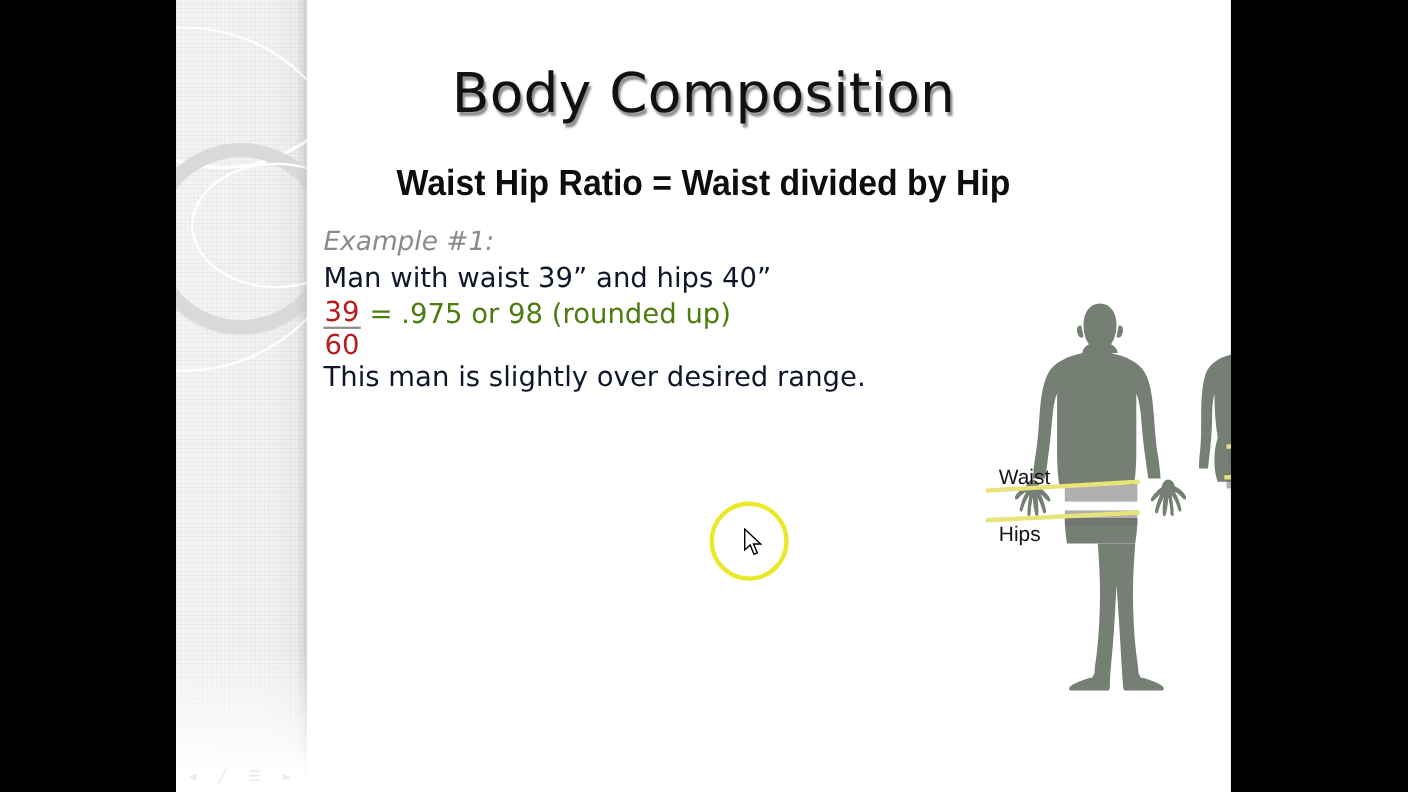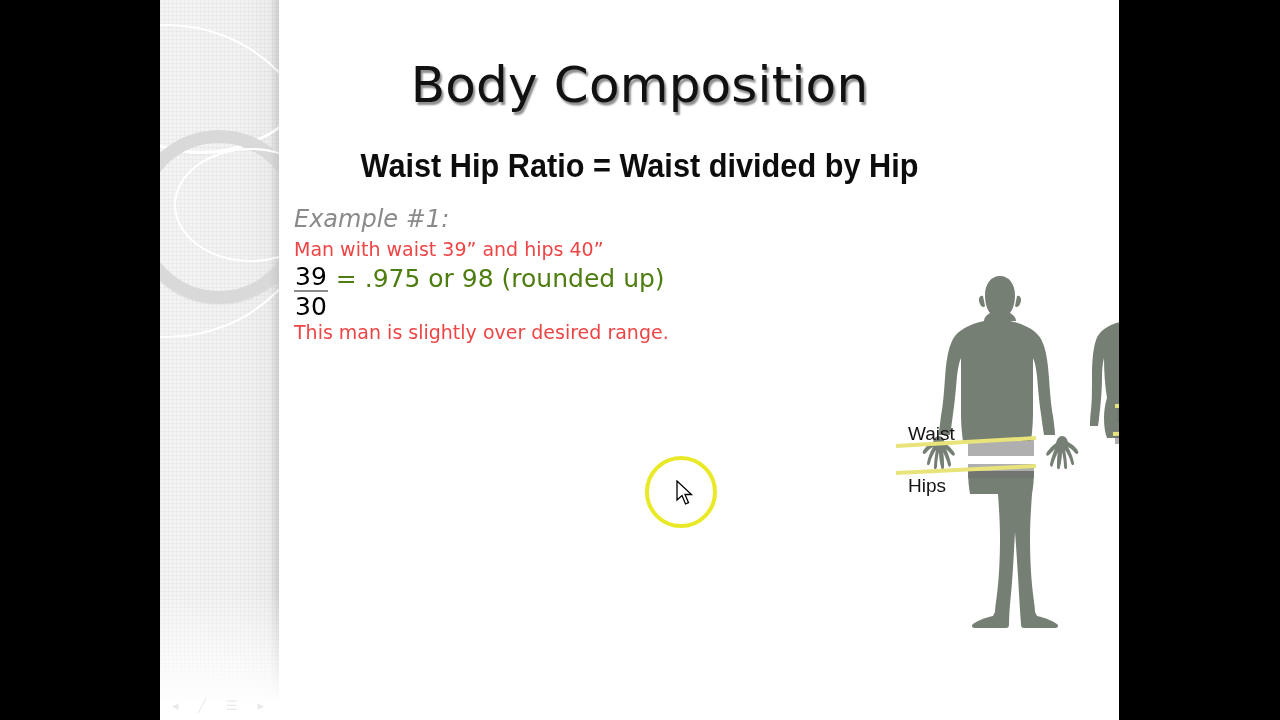--- a/index.html
+++ b/index.html
@@ -125,37 +125,37 @@
     font-family: "DejaVu Sans", sans-serif;
     margin-left: 12px;
   }
   .ex-head {
     font-style: italic;
     font-size: 24px;
     margin: 0 0 5px 0;
     color: #8a8a8a;
   }
   .line {
-    font-size: 19px;
+    font-size: 25px;
     margin: 0 0 3px 0;
-    color: #ef4444;
+    color: #0f172a;
     white-space: nowrap;
   }
   .frac-row {
     display: flex;
     align-items: flex-start;
     margin: 4px 0 2px 0;
   }
   .frac {
     display: inline-flex;
     flex-direction: column;
     align-items: center;
     font-size: 25px;
     line-height: 1.0;
-    color: #000000;
+    color: #b91c1c;
   }
   .frac .num {
     border-bottom: 2px solid #8c8c8c;
     padding: 0 1px 1px 1px;
   }
   .frac .den { padding-top: 2px; }
   .frac-rest {
     font-size: 25px;
     margin-left: 8px;
     color: #4d7c0f;
@@ -221,21 +221,21 @@
     <div id="subtitle">Waist Hip Ratio = Waist divided by Hip</div>
 
     <div id="body-text">
 
       <div>
         <p class="ex-head">Example #1:</p>
         <p class="line">Man with waist 39” and hips 40”</p>
         <div class="frac-row">
           <span class="frac">
             <span class="num">39</span>
-            <span class="den">30</span>
+            <span class="den">60</span>
           </span>
           <span class="frac-rest">= .975 or 98 (rounded up)</span>
         </div>
         <p class="line">This man is slightly over desired range.</p>
       </div>
 
       <div class="block-gap"></div>
 
 
     </div>

